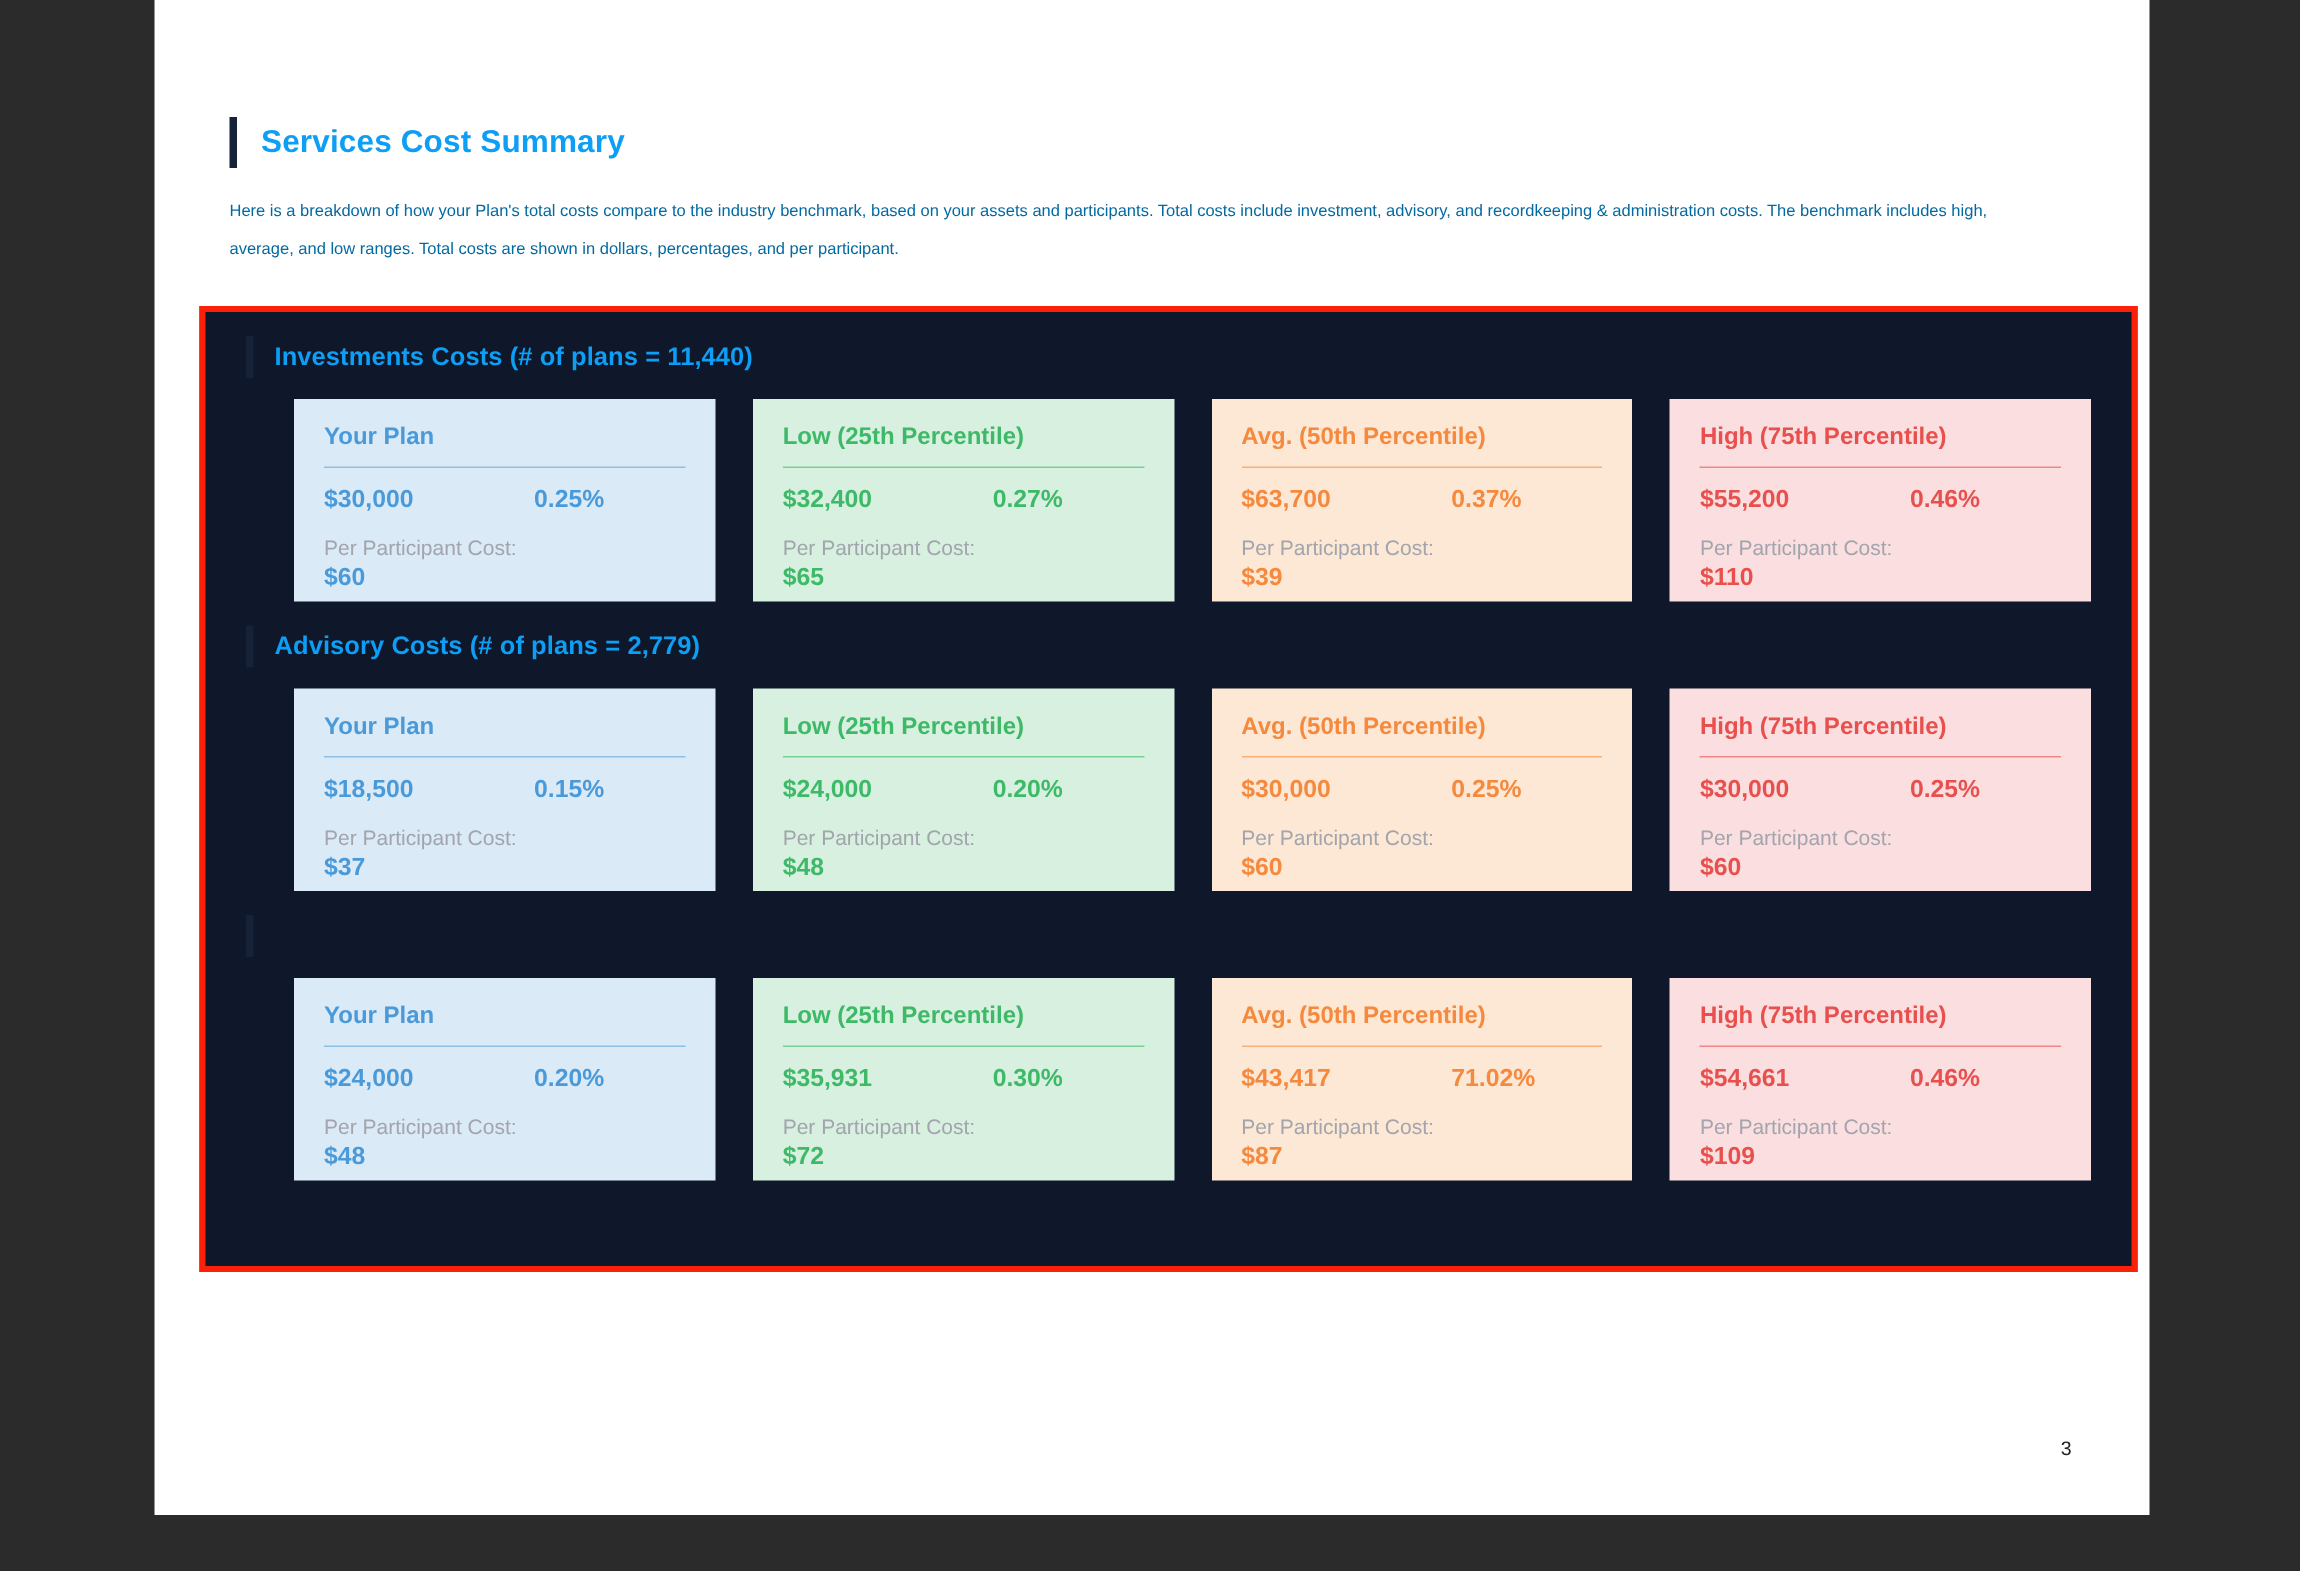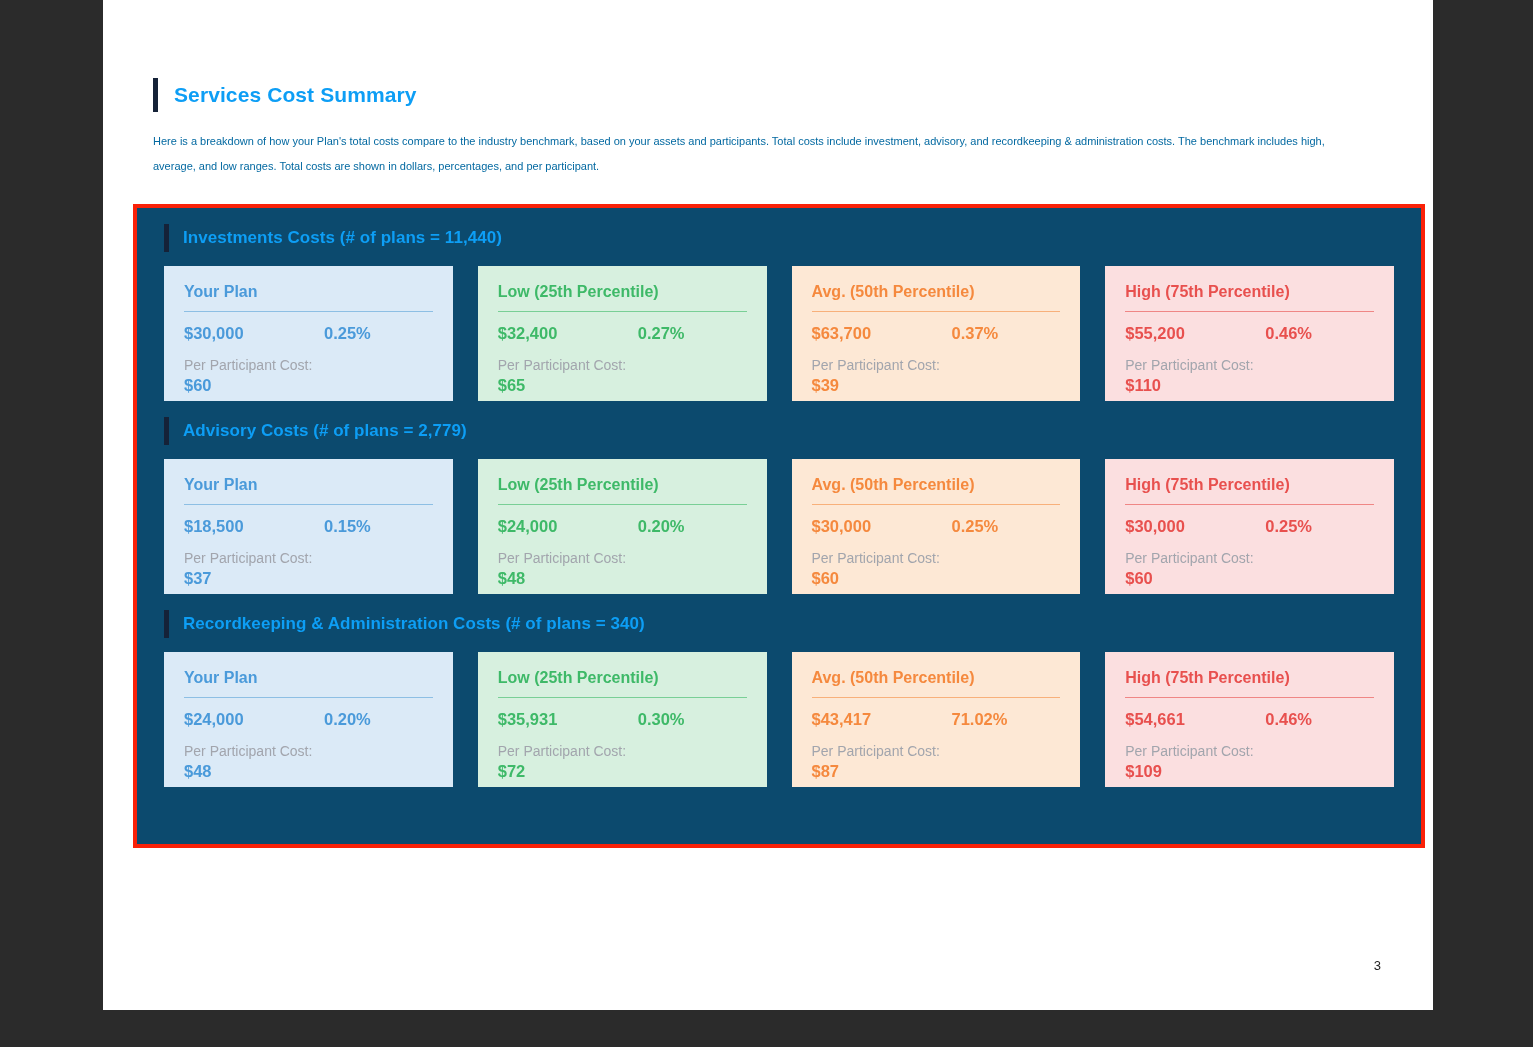--- a/index.html
+++ b/index.html
@@ -72,21 +72,21 @@
   }
 
   
   #red-box {
     position: absolute;
     left: 30px;
     top: 204px;
     width: 1292px;
     height: 644px;
     border: 4px solid #fa2108;
-    background: #0c4a6e;
+    background: #0f172a;
   }
 
   .sections {
     position: absolute;
     left: 0;
     top: 0;
     width: 100%;
     padding: 14px 0 0 0;
   }
 
@@ -107,20 +107,21 @@
     font-weight: bold;
     color: #0d9ef5;
     letter-spacing: 0.05px;
   }
 
   
   .card-row {
     display: flex;
     gap: 25px;
     padding: 12px 27px 0 27px;
+    margin-left: 32px;
   }
 
   .card {
     flex: 1 1 0;
     height: 135px;
     padding: 17px 20px 0 20px;
   }
 
   .card-title {
     font-size: 16px;
@@ -313,21 +314,20 @@
                   <div class="fig-pct">0.25%</div>
                 </div>
                 <div class="ppc-label">Per Participant Cost:</div>
                 <div class="ppc-value">$60</div>
               </div>
             </div>
           </div>
           <div class="section">
             <div class="section-head">
               <div class="accent-bar small"></div>
-              <div class="section-title">Recordkeeping &amp; Administration Costs (# of plans = 340)</div>
             </div>
             <div class="card-row">
               <div class="card blue">
                 <div class="card-title">Your Plan</div>
                 <div class="card-rule"></div>
                 <div class="card-figs">
                   <div class="fig-amount">$24,000</div>
                   <div class="fig-pct">0.20%</div>
                 </div>
                 <div class="ppc-label">Per Participant Cost:</div>

